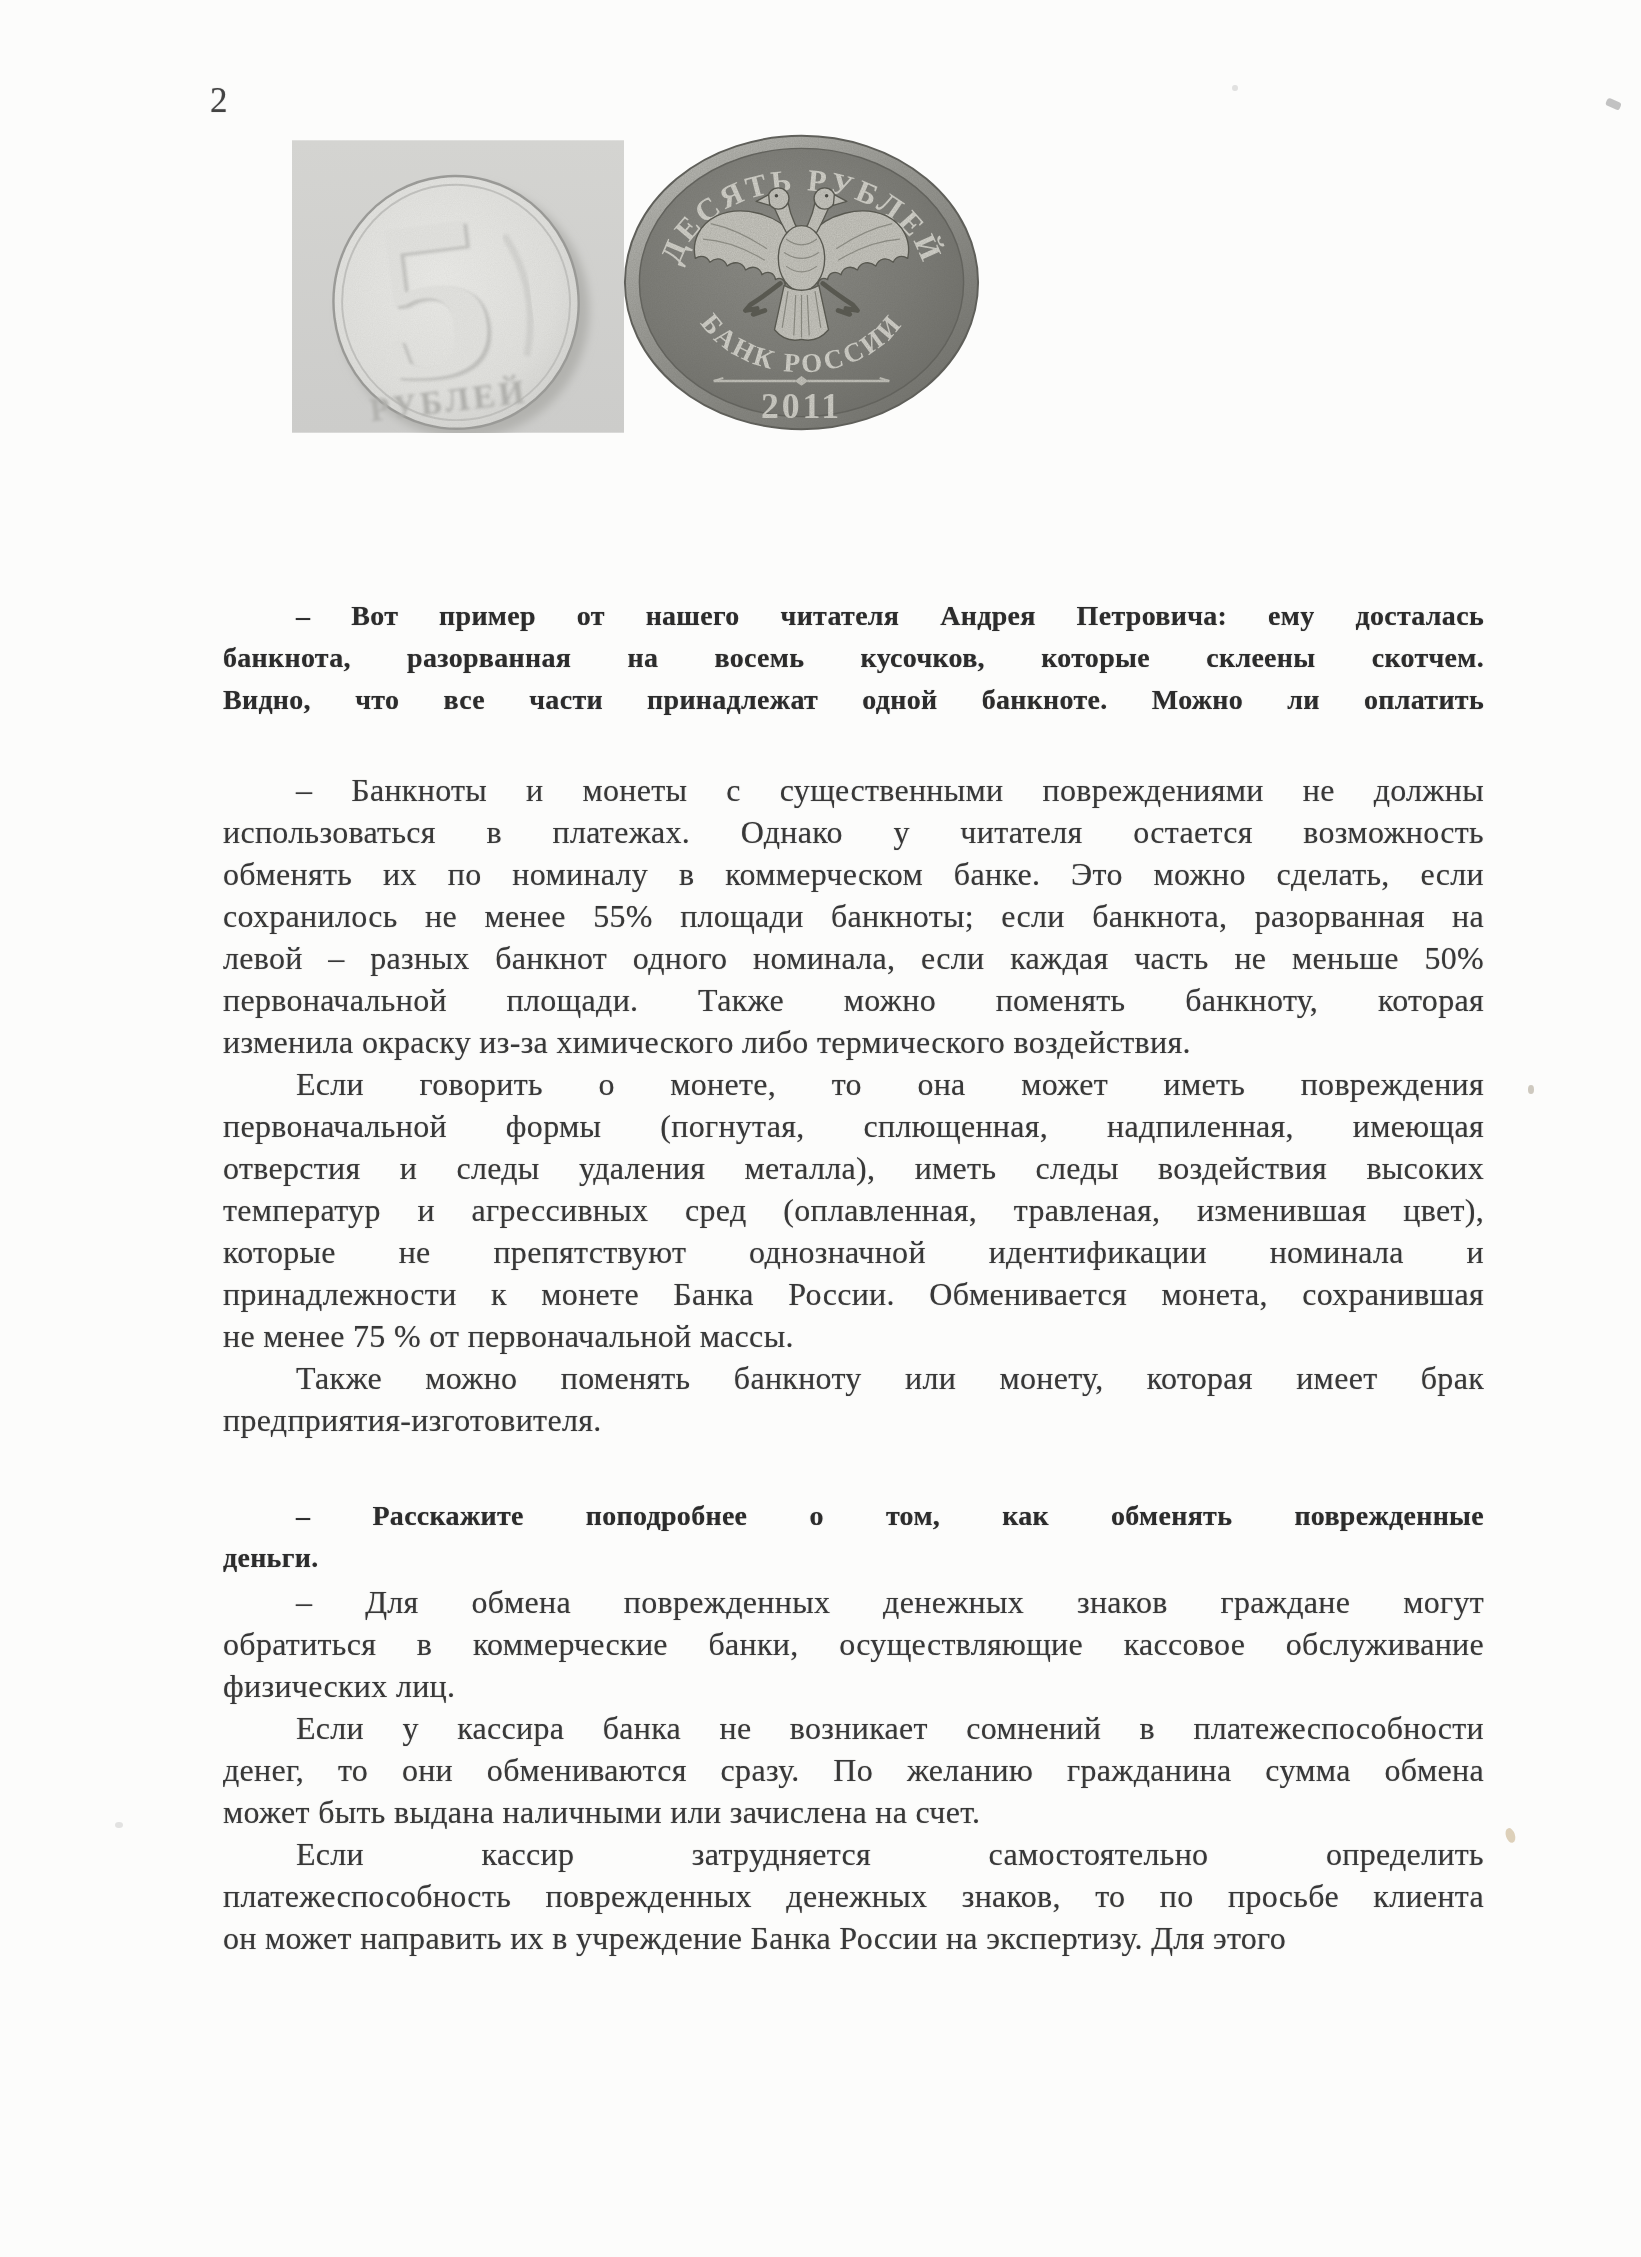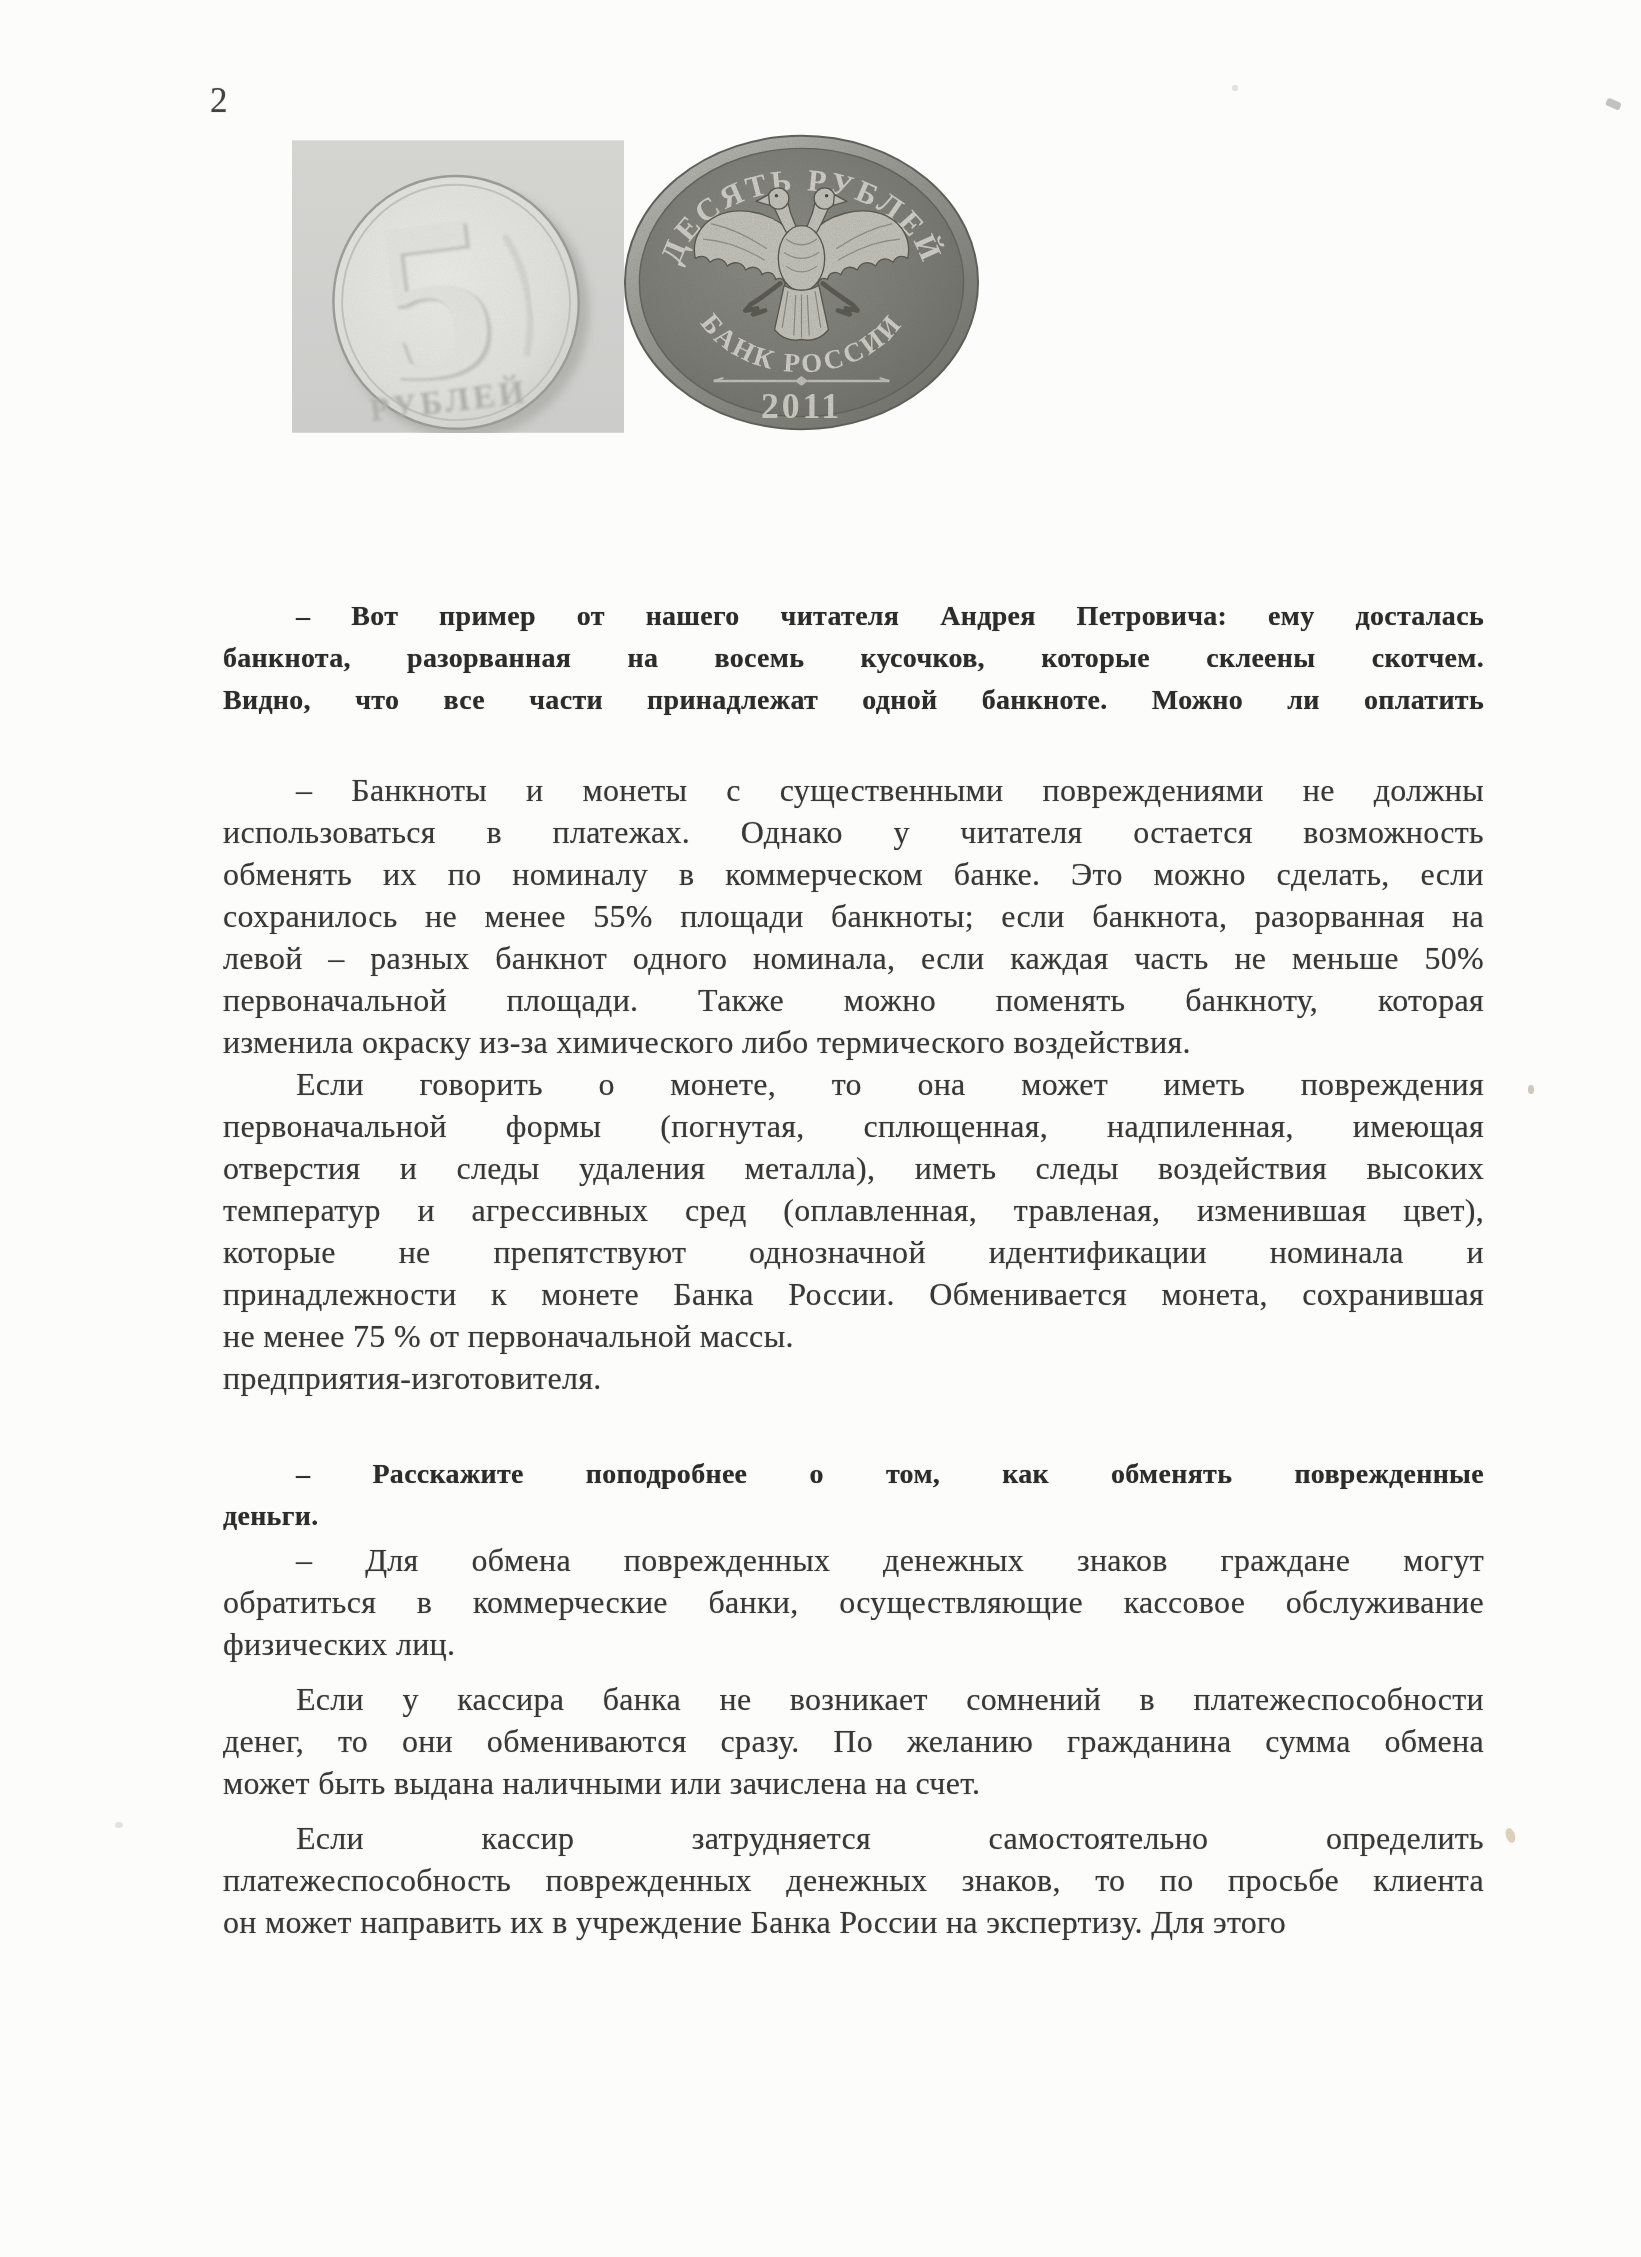--- a/index.html
+++ b/index.html
@@ -24,21 +24,21 @@
     letter-spacing:0.3px;
     text-align:justify; text-align-last:justify;
     overflow:hidden;
     text-shadow:0 0 1px rgba(70,70,70,.55);
   }
   .line.first { text-indent:73px; }
   .line.last  { text-align-last:left; }
   .para.bold .line { font-weight:bold; font-size:28px; color:#2c2c2c; }
   .gap-a { margin-top:48px; }   
   .gap-b { margin-top:54px; }   
-  .gap-c { margin-top:13px; }
+  .gap-c { margin-top:0; }
   .gap-d { margin-top:2px; }
 
   .speck { position:absolute; border-radius:50%; pointer-events:none; }
   #speck1 { left:1606px; top:100px; width:14.5px; height:7.7px; background:rgba(125,125,125,.45); transform:rotate(24deg); border-radius:2.9px; }
   #speck2 { left:1528px; top:1085px; width:5.8px; height:8.7px; background:rgba(150,140,118,.45); }
   #speck3 { left:1506px; top:1828px; width:8.7px; height:15.4px; background:rgba(176,142,88,.4); transform:rotate(-18deg); }
   #speck4 { left:115px; top:1822px; width:7.7px; height:5.8px; background:rgba(165,165,165,.3); }
   #speck5 { left:1232px; top:85px; width:5.8px; height:5.8px; background:rgba(175,175,175,.35); }
   svg text { font-family:"Liberation Serif", serif; }
 </style>
@@ -190,20 +190,21 @@
     <div class="para">
         <div class="line first">Если говорить о монете, то она может иметь повреждения</div>
         <div class="line">первоначальной формы (погнутая, сплющенная, надпиленная, имеющая</div>
         <div class="line">отверстия и следы удаления металла), иметь следы воздействия высоких</div>
         <div class="line">температур и агрессивных сред (оплавленная, травленая, изменившая цвет),</div>
         <div class="line">которые не препятствуют однозначной идентификации номинала и</div>
         <div class="line">принадлежности к монете Банка России. Обменивается монета, сохранившая</div>
         <div class="line last">не менее 75 % от первоначальной массы.</div>
       </div>
     <div class="para">
+        <div class="line first">Также можно поменять банкноту или монету, которая имеет брак</div>
         <div class="line last">предприятия-изготовителя.</div>
       </div>
     <div class="para bold gap-b">
         <div class="line first">– Расскажите поподробнее о том, как обменять поврежденные</div>
         <div class="line last">деньги.</div>
       </div>
     <div class="para gap-d">
         <div class="line first">– Для обмена поврежденных денежных знаков граждане могут</div>
         <div class="line">обратиться в коммерческие банки, осуществляющие кассовое обслуживание</div>
         <div class="line last">физических лиц.</div>

